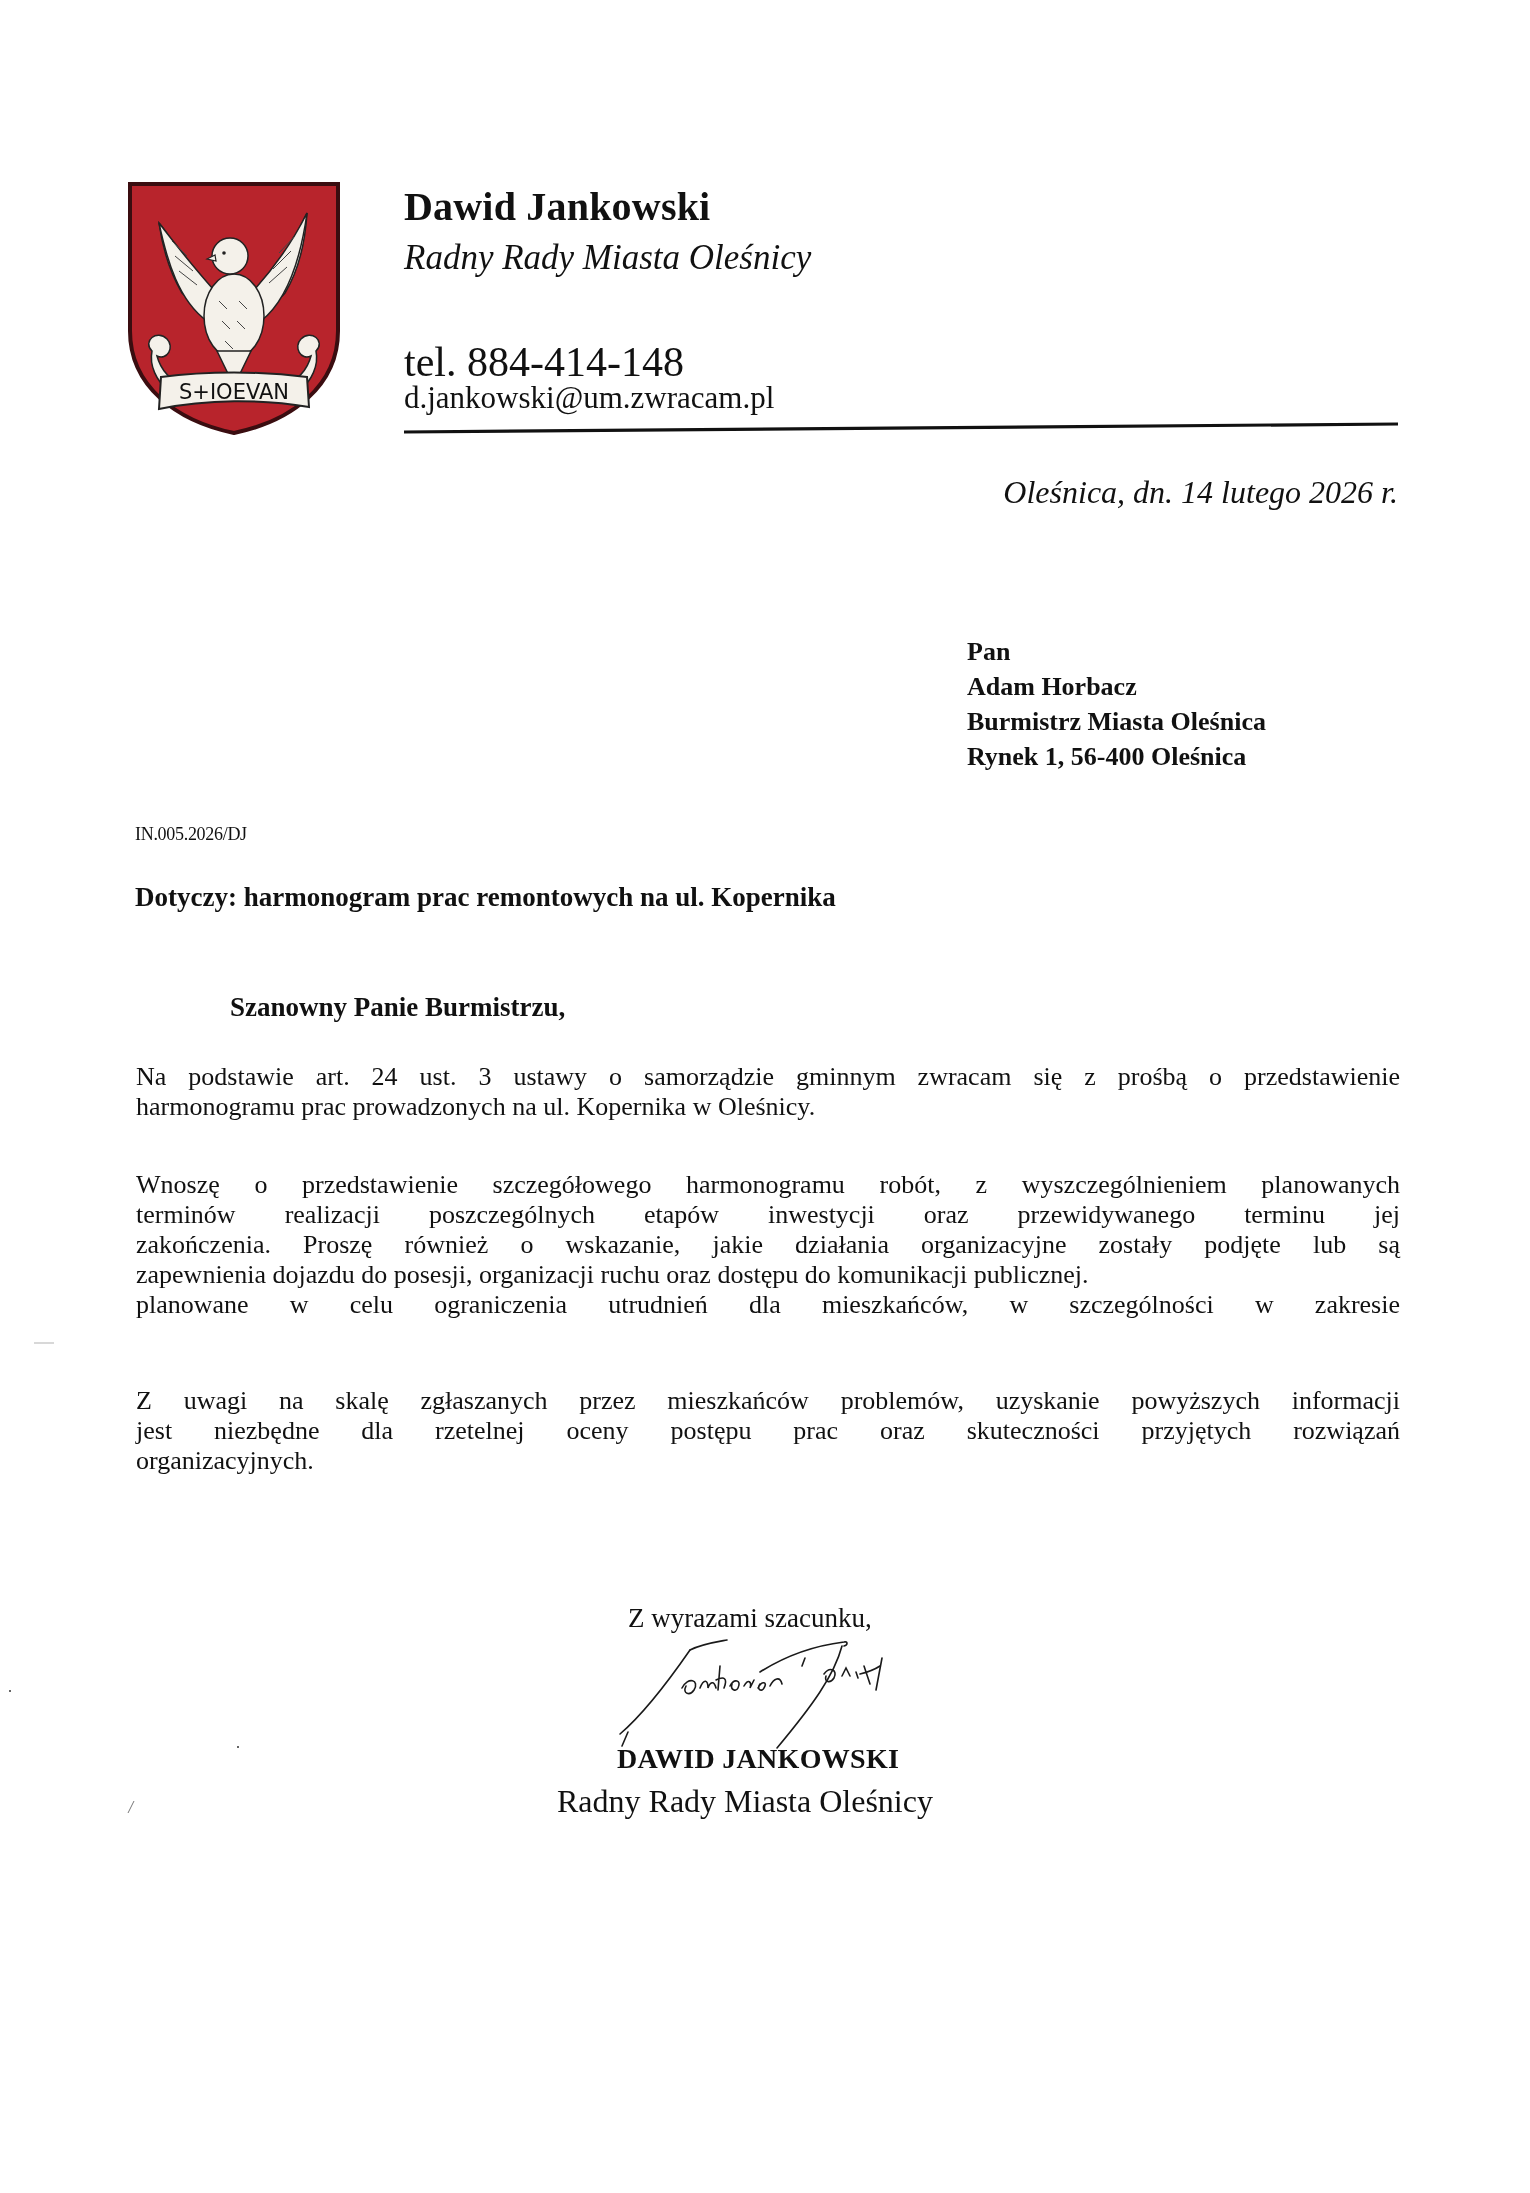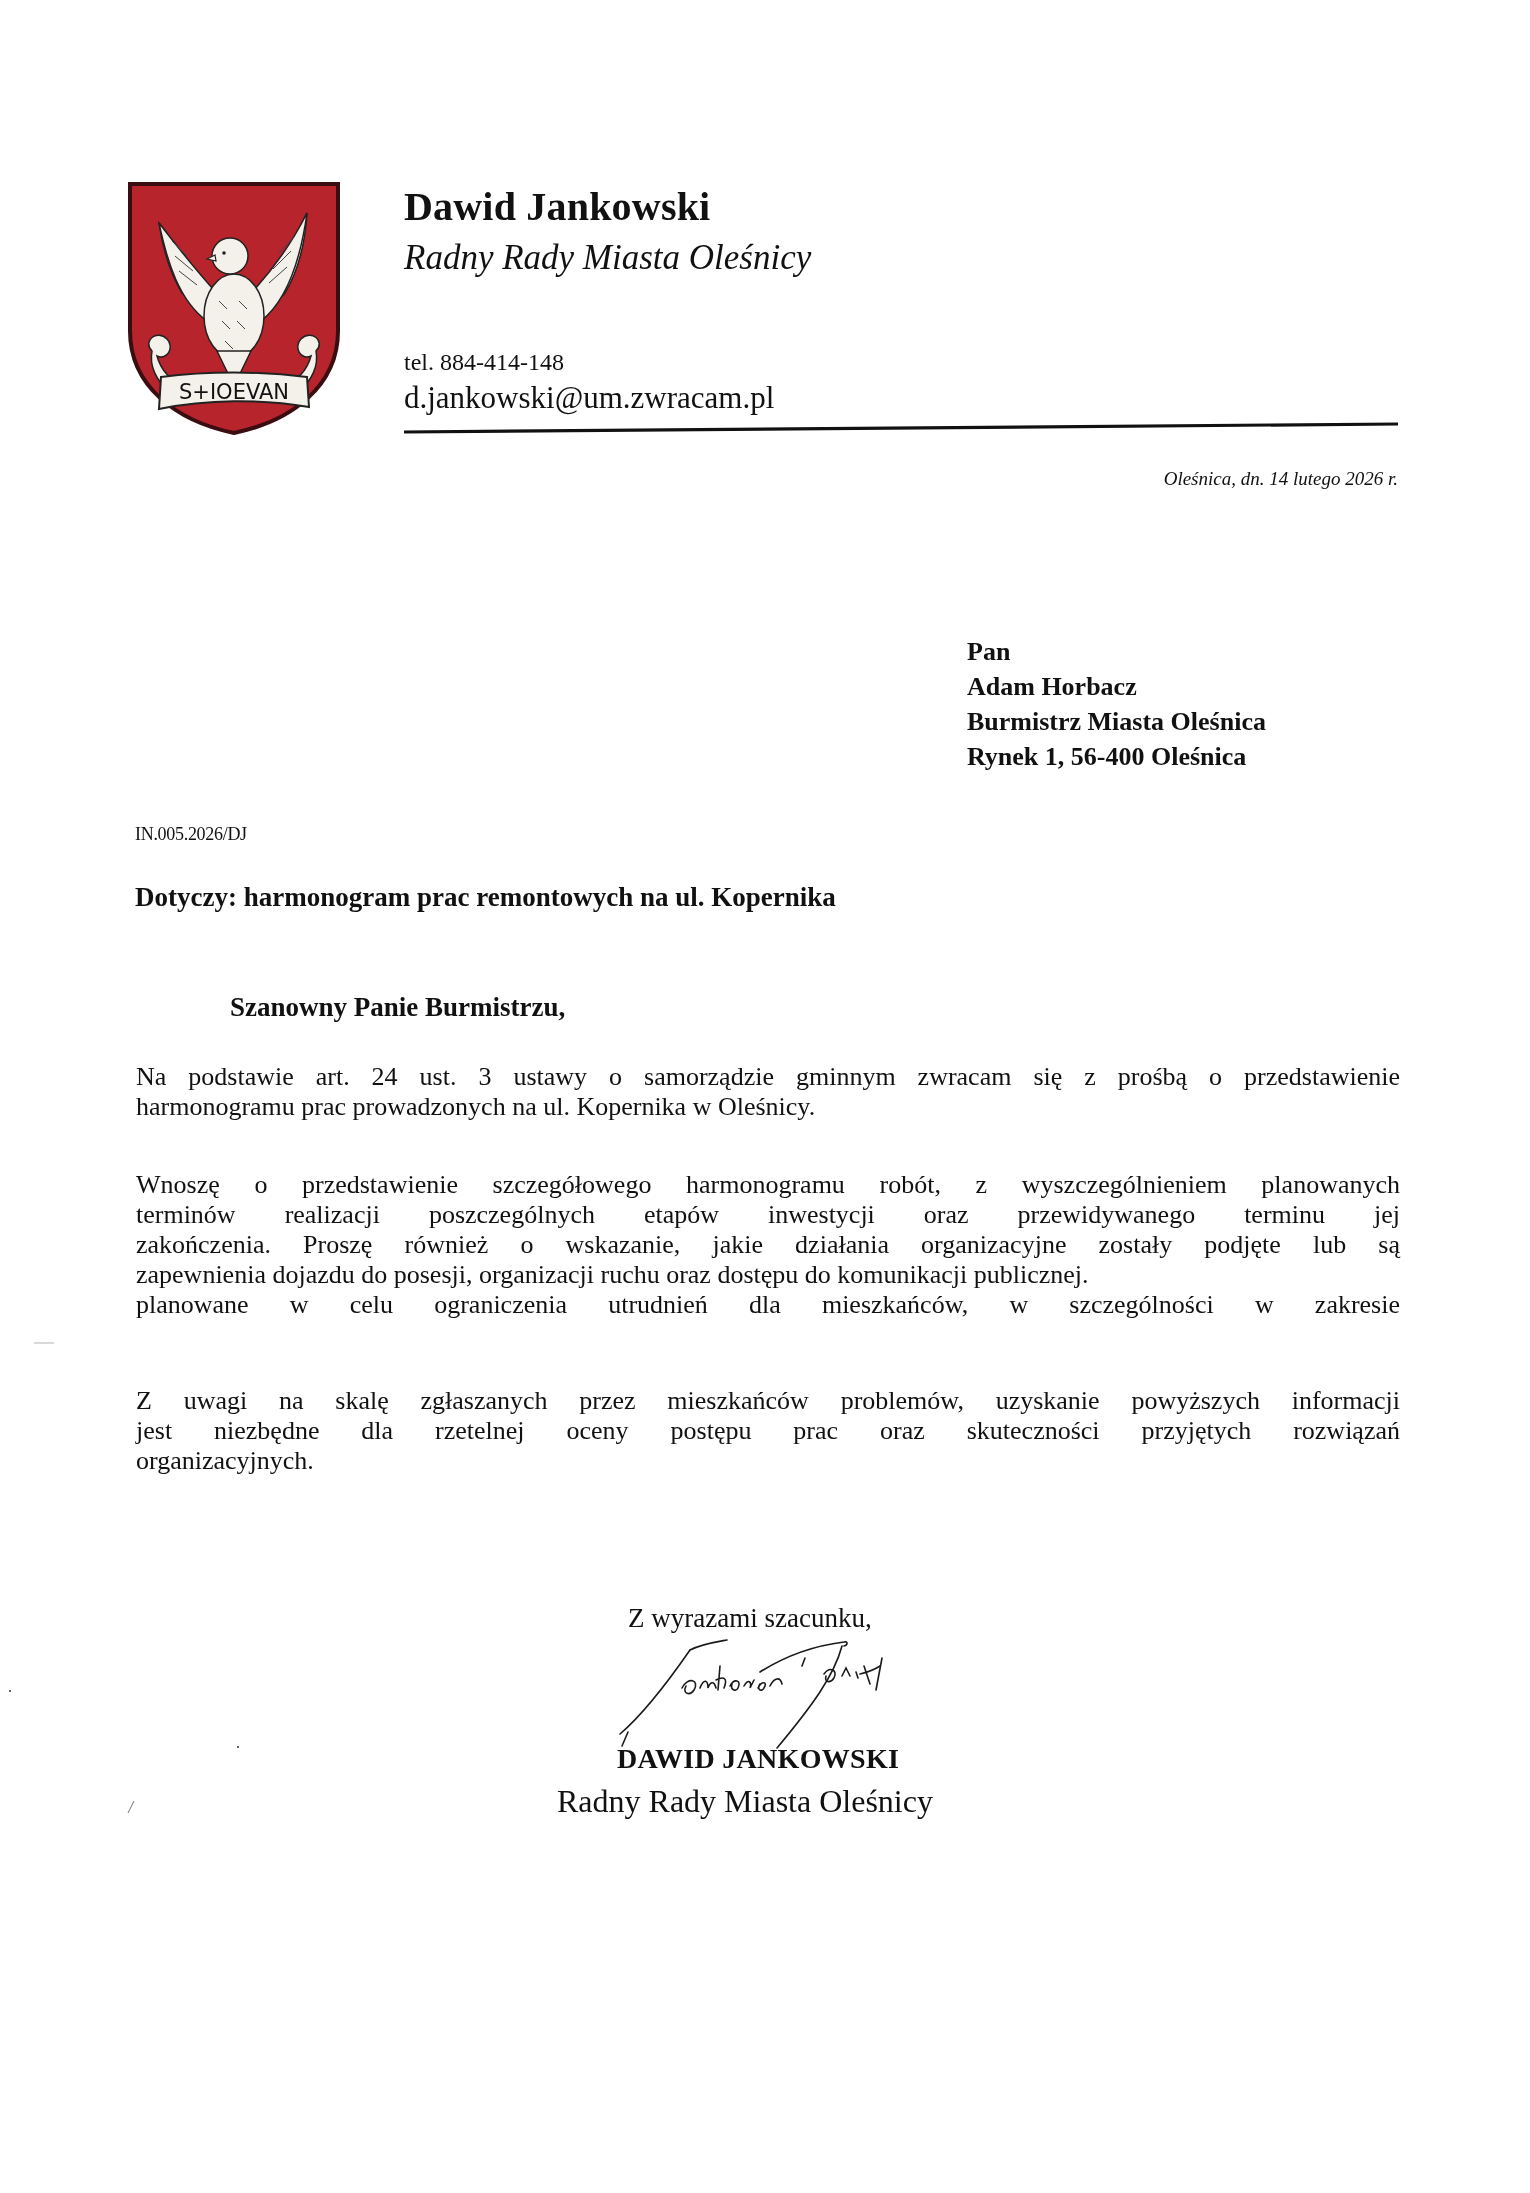--- a/index.html
+++ b/index.html
@@ -2,24 +2,24 @@
 <html><head>
 <meta charset="utf-8">
 <style>
   html, body { margin:0; padding:0; background:#ffffff; }
   body { width:1530px; height:2193px; position:relative; overflow:hidden;
          font-family:"Liberation Serif", "DejaVu Serif", serif; color:#111; }
   .abs { position:absolute;margin-top:36px; }
   .shield { left:127px; top:145px; width:214px; height:254px; }
   .hdr-name { left:404px; top:148px; font-size:40px; font-weight:bold; line-height:46px; white-space:nowrap; letter-spacing:0.2px; }
   .hdr-role { left:404px; top:200px; font-size:35px; font-style:italic; line-height:44px; white-space:nowrap; }
-  .hdr-tel { left:404px; top:306px; font-size:24px; line-height:40px; white-space:nowrap; }
+  .hdr-tel { left:404px; top:306px; font-size:42px; line-height:40px; white-space:nowrap; }
   .hdr-mail { left:404px; top:342px; font-size:31px; line-height:40px; white-space:nowrap; }
   .hdr-rule { left:404px; top:384px; width:994px; height:14px; }
-  .date { left:1000px; top:425px; width:398px; text-align:right; font-size:19px; font-style:italic; line-height:36px; white-space:nowrap; }
+  .date { left:1000px; top:438px; width:398px; text-align:right; font-size:32px; font-style:italic; line-height:36px; white-space:nowrap; }
   .recipient { left:967px; top:598px; font-size:26px; font-weight:bold; line-height:35px; white-space:nowrap; }
   .recipient div { height:35px; }
   .ref { left:135px; top:786px; font-size:18px; line-height:24px; white-space:nowrap; letter-spacing:-0.3px; }
   .subject { left:135px; top:844px; font-size:27px; font-weight:bold; line-height:34px; white-space:nowrap; }
   .salutation { left:230px; top:954px; font-size:27px; font-weight:bold; line-height:34px; white-space:nowrap; }
   .para { left:136px; width:1264px; font-size:26px; line-height:30px; }
   .para .ln { display:block; text-align:justify; text-align-last:justify; height:30px; white-space:nowrap; }
   .para .ln.last { text-align:left; text-align-last:left; }
   .p1 { top:1026px; }
   .p2 { top:1134px; }

